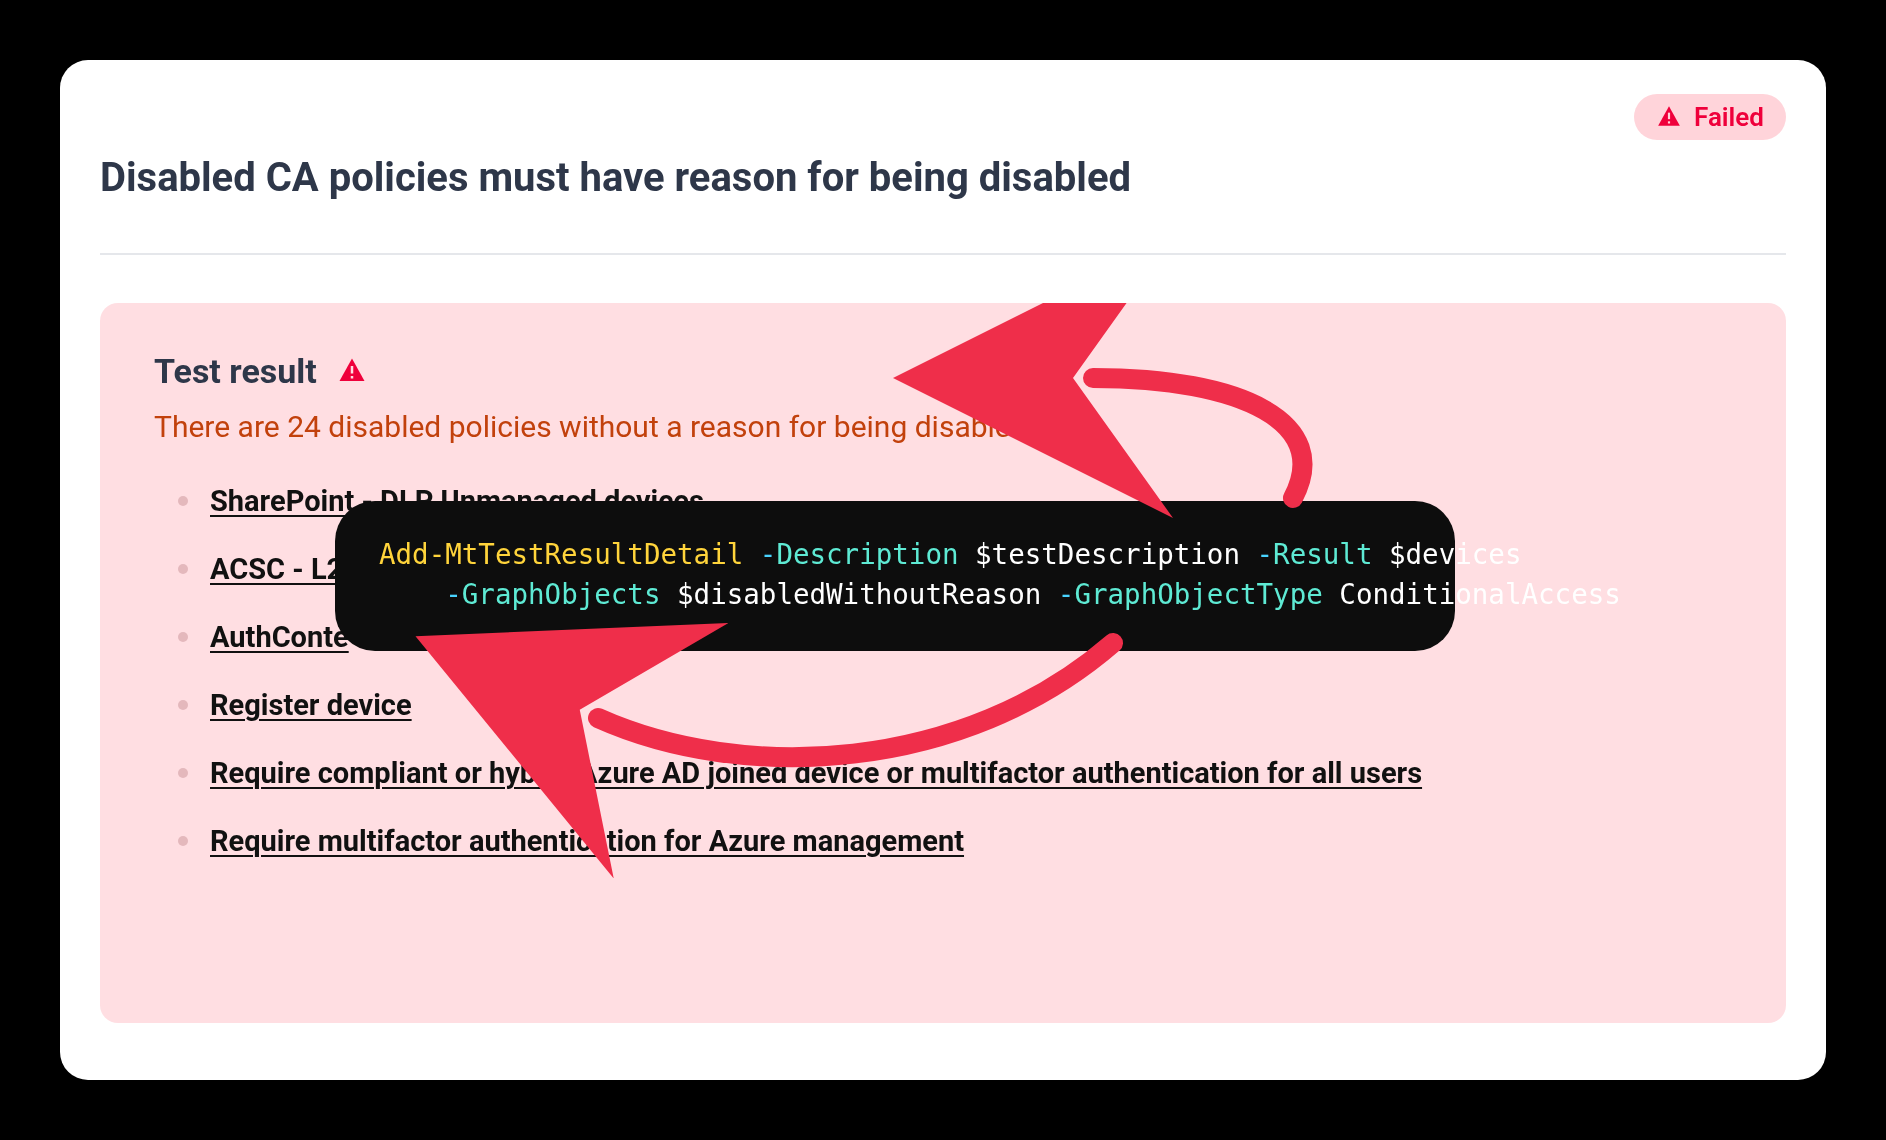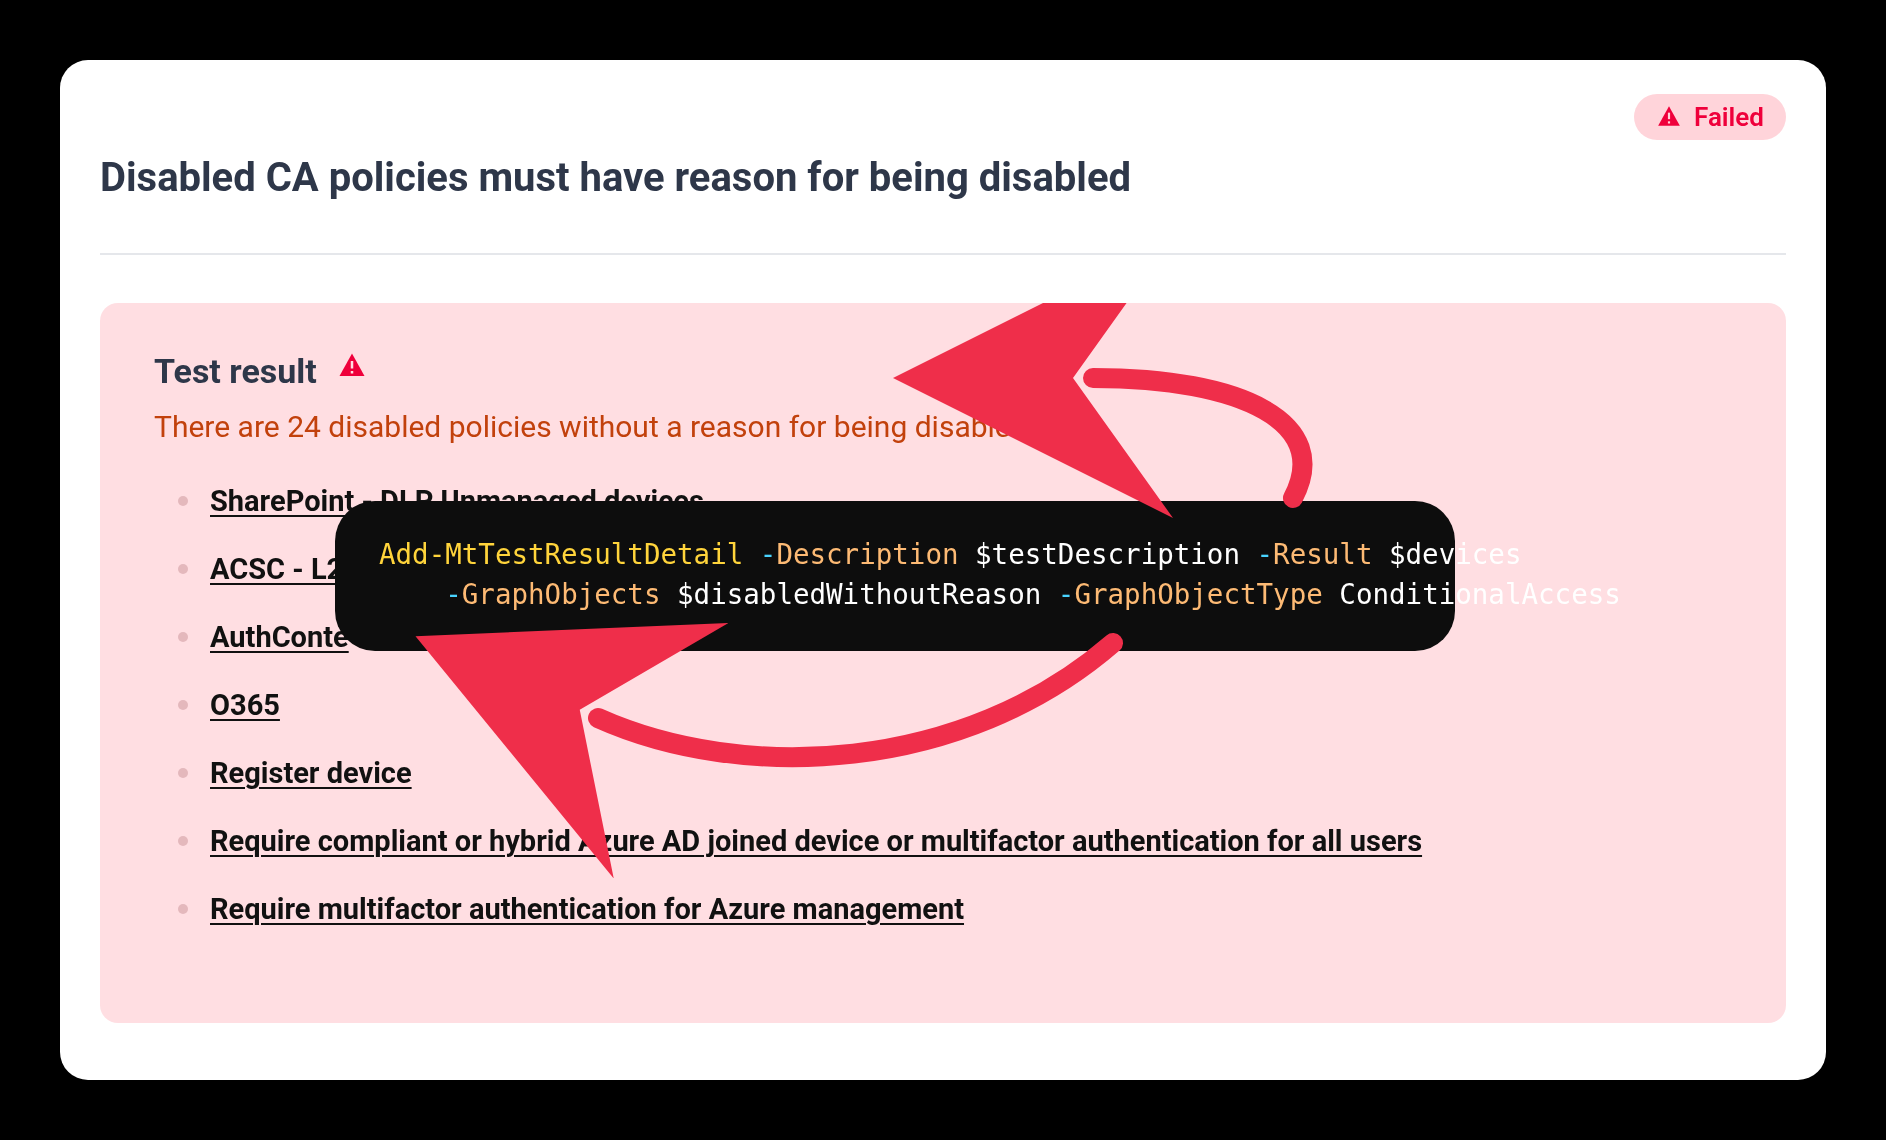--- a/index.html
+++ b/index.html
@@ -51,21 +51,21 @@
       border-radius: 18px;
       padding: 48px 54px;
       position: relative;
       min-height: 720px;
     }
     .result-title {
       font-size: 34px;
       font-weight: 700;
       color: #2e3749;
       display: flex;
-      align-items: flex-start;
+      align-items: center;
       gap: 20px;
       margin-bottom: 18px;
     }
     .result-title svg { width: 30px; height: 30px; display: block; }
     .result-summary {
       font-size: 30px;
       color: #c2410c;
       margin-bottom: 40px;
     }
     ul.policy-list {
@@ -102,21 +102,21 @@
       background: #0d0d0d;
       border-radius: 40px;
       padding: 34px 44px 36px 44px;
       font-family: ui-monospace, 'SF Mono', Menlo, Consolas, monospace;
       font-size: 27.5px;
       line-height: 1.45;
       color: #fff;
       white-space: pre;
     }
     .tok-cmd { color: #ffd43b; }
-    .tok-param { color: #fdba74; }
+    .tok-param { color: #5eead4; }
     .tok-dash { color: #49d3ff; }
     .tok-var { color: #fff; }
     .tok-val { color: #fff; margin-top: 12px; }
     .arrows {
       position: absolute;
       top: 0; left: 0;
       width: 100%; height: 100%;
       pointer-events: none;
     }
   </style>
@@ -157,24 +157,20 @@
       <li>
           <span class="bullet"></span>
           <a href="#">ACSC - L2</a>
         </li>
       <li>
           <span class="bullet"></span>
           <a href="#">AuthConte</a>
         </li>
       <li>
           <span class="bullet"></span>
-          <a href="#">O365</a>
-        </li>
-      <li>
-          <span class="bullet"></span>
           <a href="#">Register device</a>
         </li>
       <li>
           <span class="bullet"></span>
           <a href="#">Require compliant or hybrid Azure AD joined device or multifactor authentication for all users</a>
         </li>
       <li>
           <span class="bullet"></span>
           <a href="#">Require multifactor authentication for Azure management</a>
         </li>

